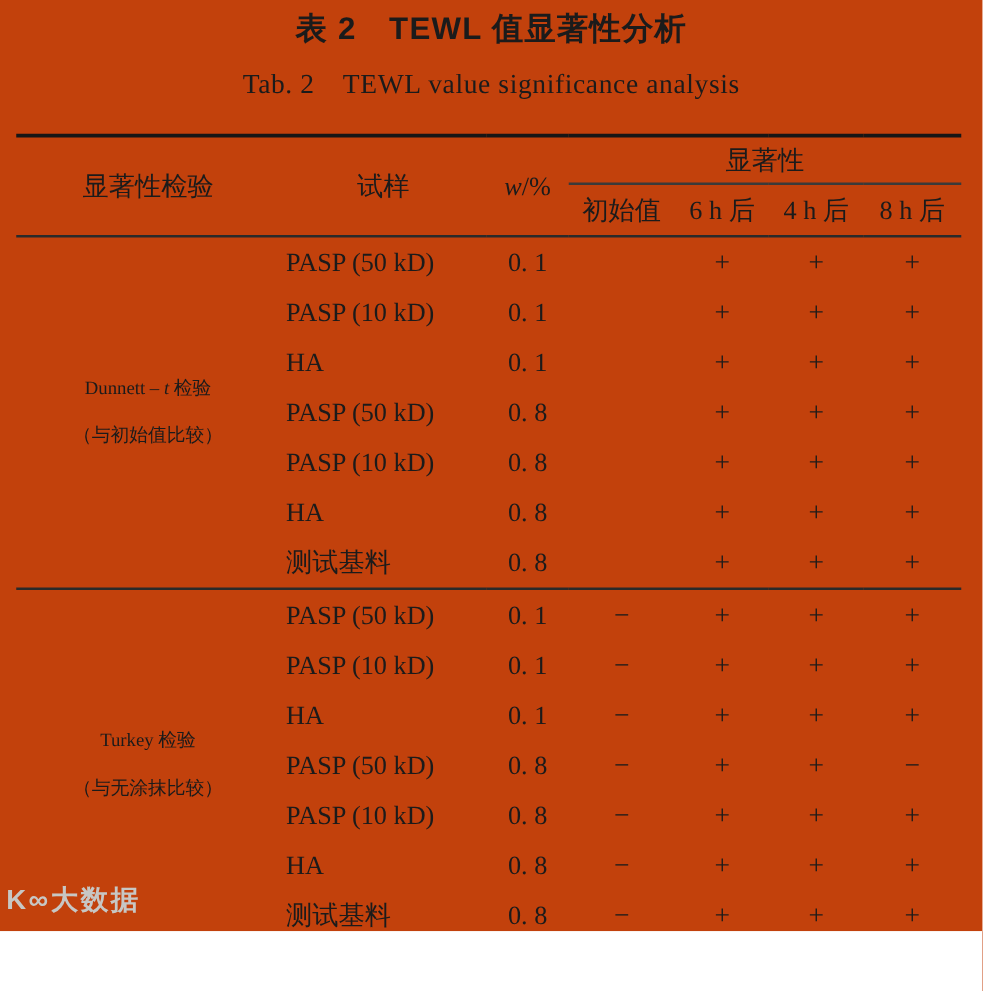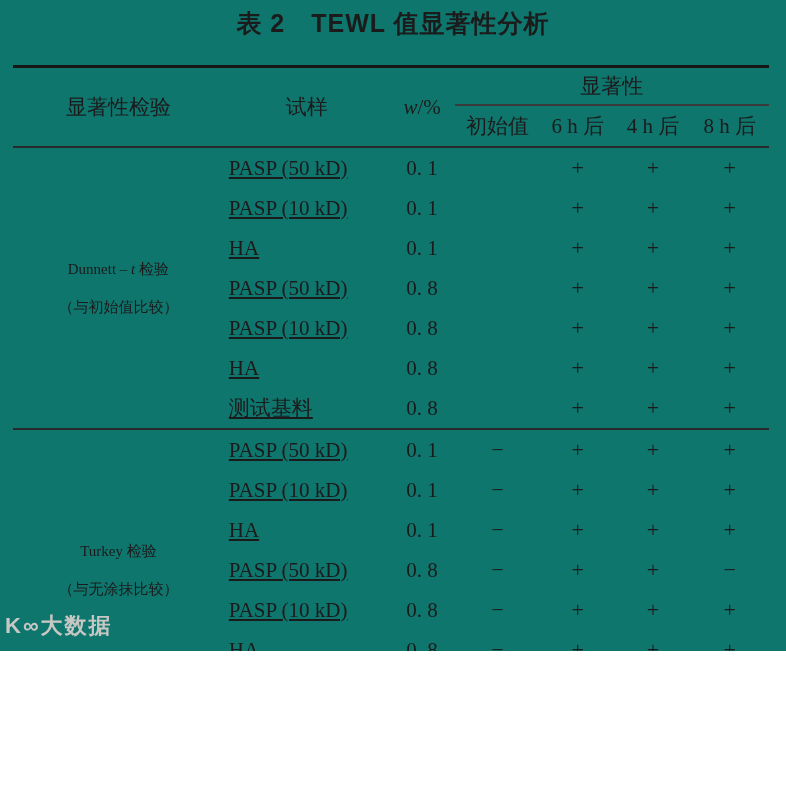--- a/index.html
+++ b/index.html
@@ -1,20 +1,20 @@
 <!DOCTYPE html>
 <html><head>
 <meta charset="utf-8">
 <style>
   html, body { margin: 0; padding: 0; background: #ffffff; }
   .page {
     position: relative;
     width: 786px;
-    height: 651px;
-    background: #0f766e;
+    height: 745px;
+    background: #c2410c;
     font-family: "Liberation Serif", serif;
     color: #1b1b1b;
     overflow: hidden;
   }
   .title {
     text-align: center;
     padding-top: 6px;
     font-size: 25px;
     font-weight: bold;
     font-family: "Liberation Sans", sans-serif;
@@ -47,21 +47,21 @@
   .sig-table th.span2 { border-bottom: 2px solid #2a2a2a; }
   .sig-table th.h-sig { height: 36px; border-bottom: 2px solid #3a3a3a; }
   .sig-table thead tr.sub th { height: 40px; border-bottom: 2px solid #2a2a2a; }
   .sig-table td {
     height: 40px;
     font-size: 21px;
     text-align: center;
     vertical-align: middle;
     padding: 0;
   }
-  .sig-table td.sample { text-align: left; padding-left: 5px; text-decoration: underline; }
+  .sig-table td.sample { text-align: left; padding-left: 5px; }
   .sig-table td.mark { font-size: 22px; }
   .sig-table td.group-label {
     text-align: center;
     vertical-align: middle;
     font-size: 15px;
     line-height: 38px;
   }
   .sig-table tbody.g2 tr:first-child td { border-top: 2px solid #2a2a2a; }
   .ital { font-style: italic; font-family: "Liberation Serif", serif; }
   .footnote {
@@ -82,20 +82,21 @@
     font-family: "Liberation Sans", sans-serif;
     letter-spacing: 2px;
   }
 </style>
 </head>
 <body>
 
 <div class="page">
 
   <div class="title">表 2　TEWL 值显著性分析</div>
+  <div class="subtitle">Tab. 2　TEWL value significance analysis</div>
 
   <table class="sig-table">
     <colgroup>
       <col style="width:210px">
         <col style="width:165px">
         <col style="width:65px">
       <col style="width:85px">
         <col style="width:75px">
         <col style="width:75px">
         <col style="width:78px">

